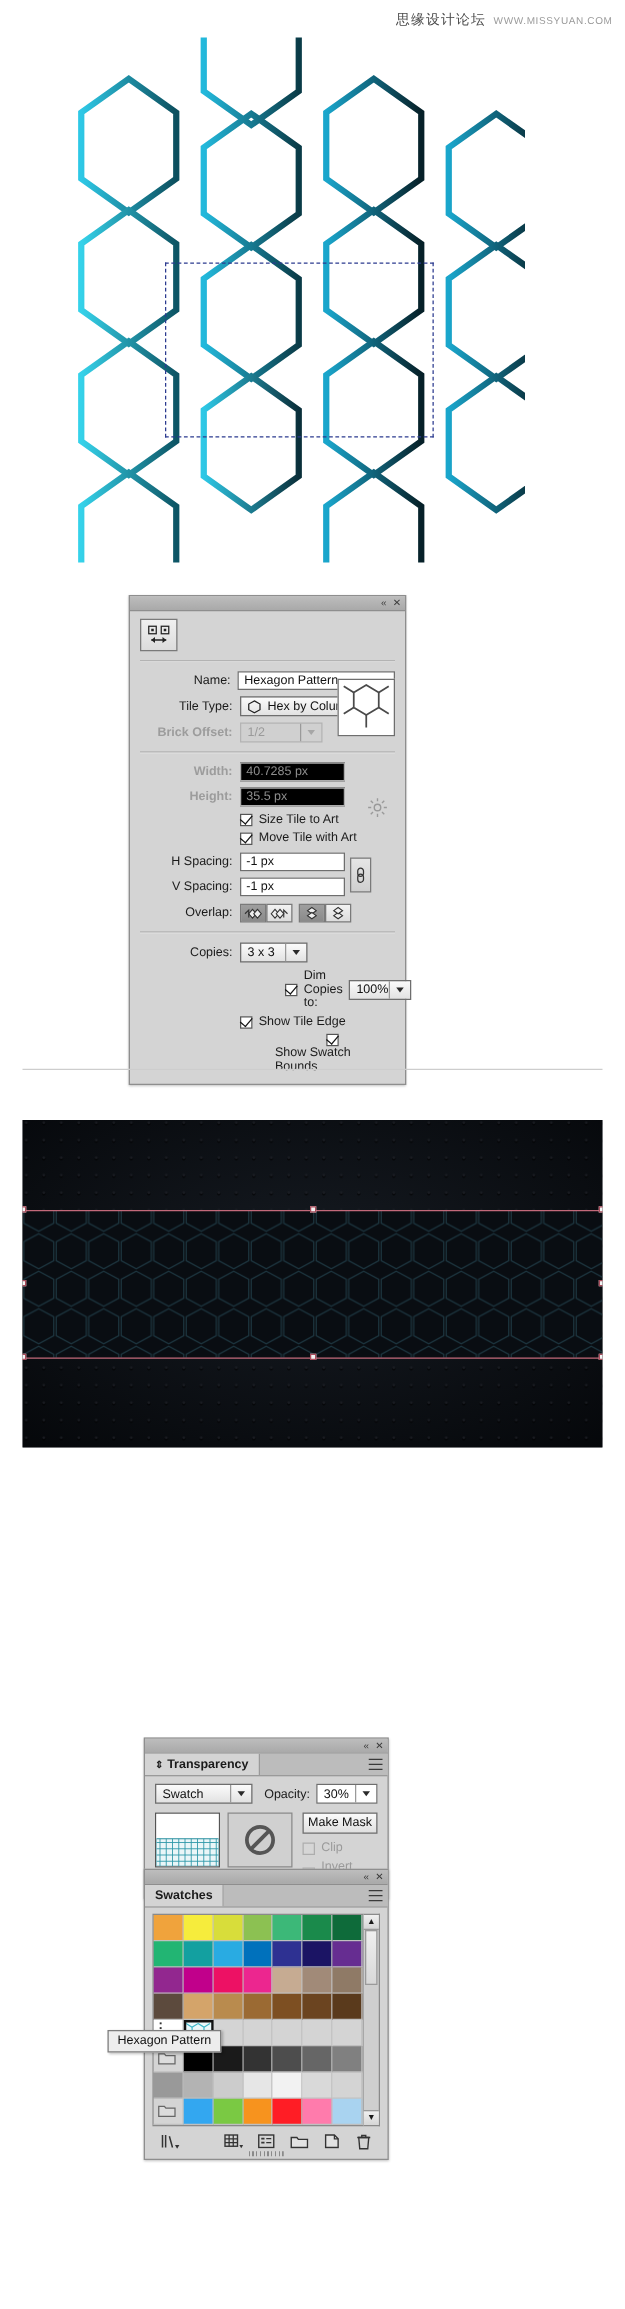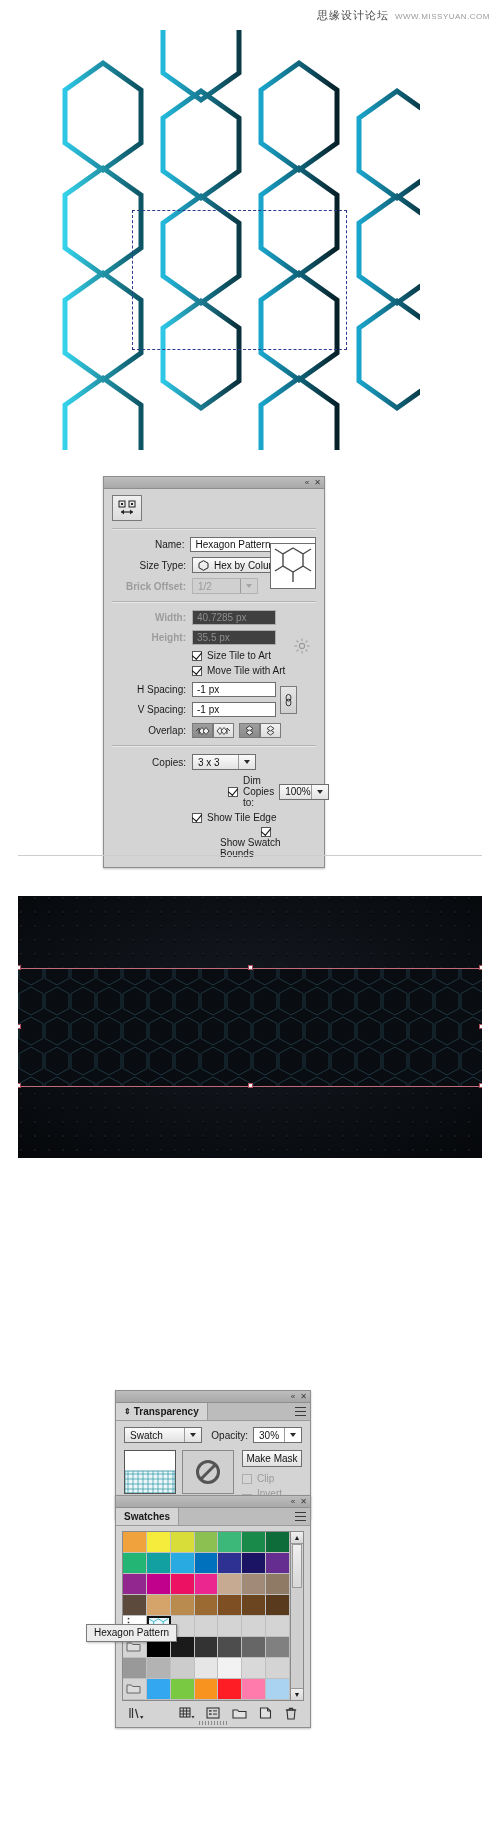--- a/index.html
+++ b/index.html
@@ -69,21 +69,21 @@
   .lbl{
     width:74px;text-align:right;padding-right:6px;font-size:10px;color:#1a1a1a;
     white-space:nowrap;
   }
   .lbl.dim{color:#9c9c9c;font-weight:bold;}
   .field{
     height:15px;background:#fff;border:1px solid #6e6e6e;
     font-size:10px;color:#111;padding:0 4px;display:flex;align-items:center;
     box-sizing:border-box;
   }
-  .field.dimf{background:#404040;border-color:#acacac;color:#8e8e8e;}
+  .field.dimf{background:#000000;border-color:#acacac;color:#8e8e8e;}
   .sel{
     height:16px;background:linear-gradient(#fbfbfb,#e2e2e2);
     border:1px solid #6e6e6e;display:flex;align-items:center;
     font-size:10px;color:#111;box-sizing:border-box;position:relative;
   }
   .sel .txt{flex:1;padding-left:5px;display:flex;align-items:center;gap:5px;}
   .sel .div{width:1px;align-self:stretch;background:#9a9a9a;}
   .sel .arw{width:16px;display:flex;align-items:center;justify-content:center;}
   .sel.dimf{background:#d0d0d0;border-color:#b4b4b4;color:#9a9a9a;}
   .caret{
@@ -253,21 +253,21 @@
       </div>
 
       <div class="sep"></div>
 
       <div class="row">
         <div class="lbl">Name:</div>
         <div class="field" style="width:128px;">Hexagon Pattern</div>
       </div>
 
       <div class="row">
-        <div class="lbl">Size Type:</div>
+        <div class="lbl">Tile Type:</div>
         <div class="sel" style="width:110px;">
           <div class="txt">
             <svg width="11" height="11" viewBox="0 0 11 11">
               <polygon points="5.5,0.7 10,3.2 10,7.8 5.5,10.3 1,7.8 1,3.2" fill="none" stroke="#222" stroke-width="1"></polygon>
             </svg>
             <span>Hex by Column</span>
           </div>
           <div class="div"></div>
           <div class="arw">
               <span class="caret"></span>
@@ -357,21 +357,21 @@
               <polygon points="6.5,1 10,3.5 6.5,6 3,3.5" fill="#efefef" stroke="#333" stroke-width=".9"></polygon>
             </svg>
           </div>
         </div>
       </div>
 
       <div class="sep"></div>
 
       <div class="row">
         <div class="lbl">Copies:</div>
-        <div class="sel" style="width:64px;">
+        <div class="sel" style="width:54px;">
           <div class="txt">
               <span>3 x 3</span>
             </div>
           <div class="div"></div>
           <div class="arw">
               <span class="caret"></span>
             </div>
         </div>
       </div>
 

